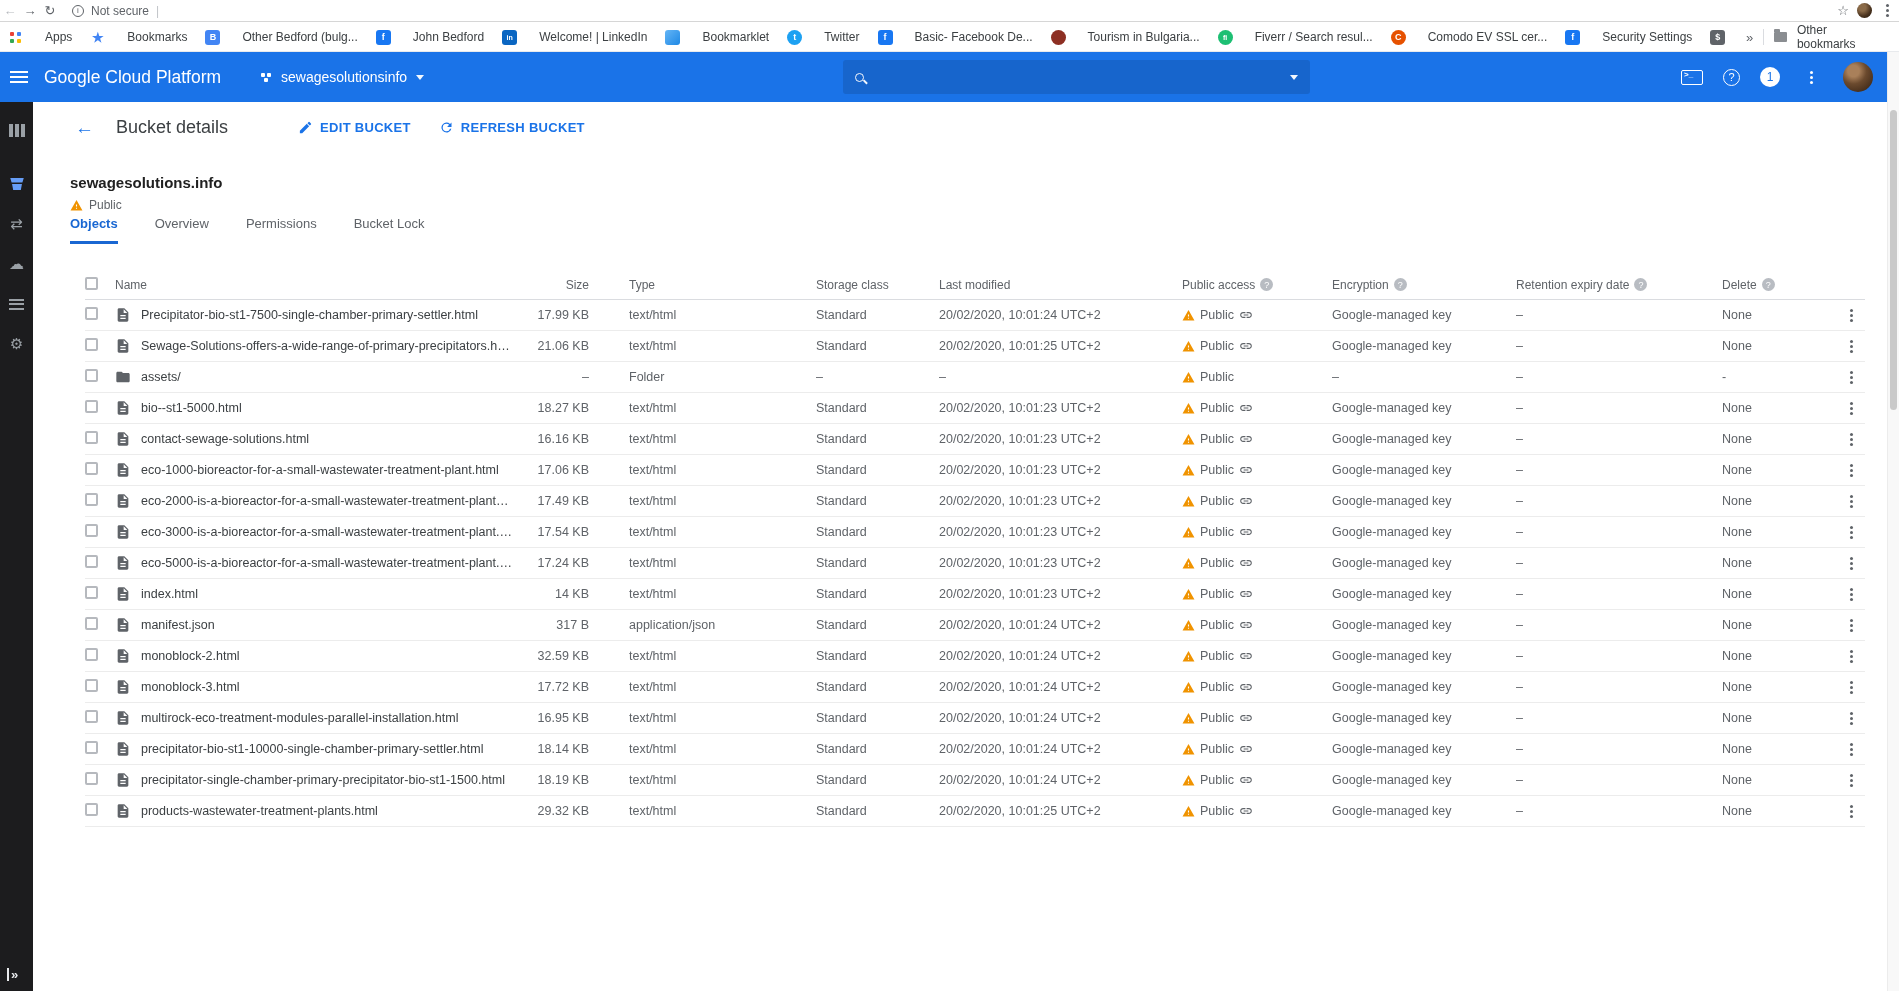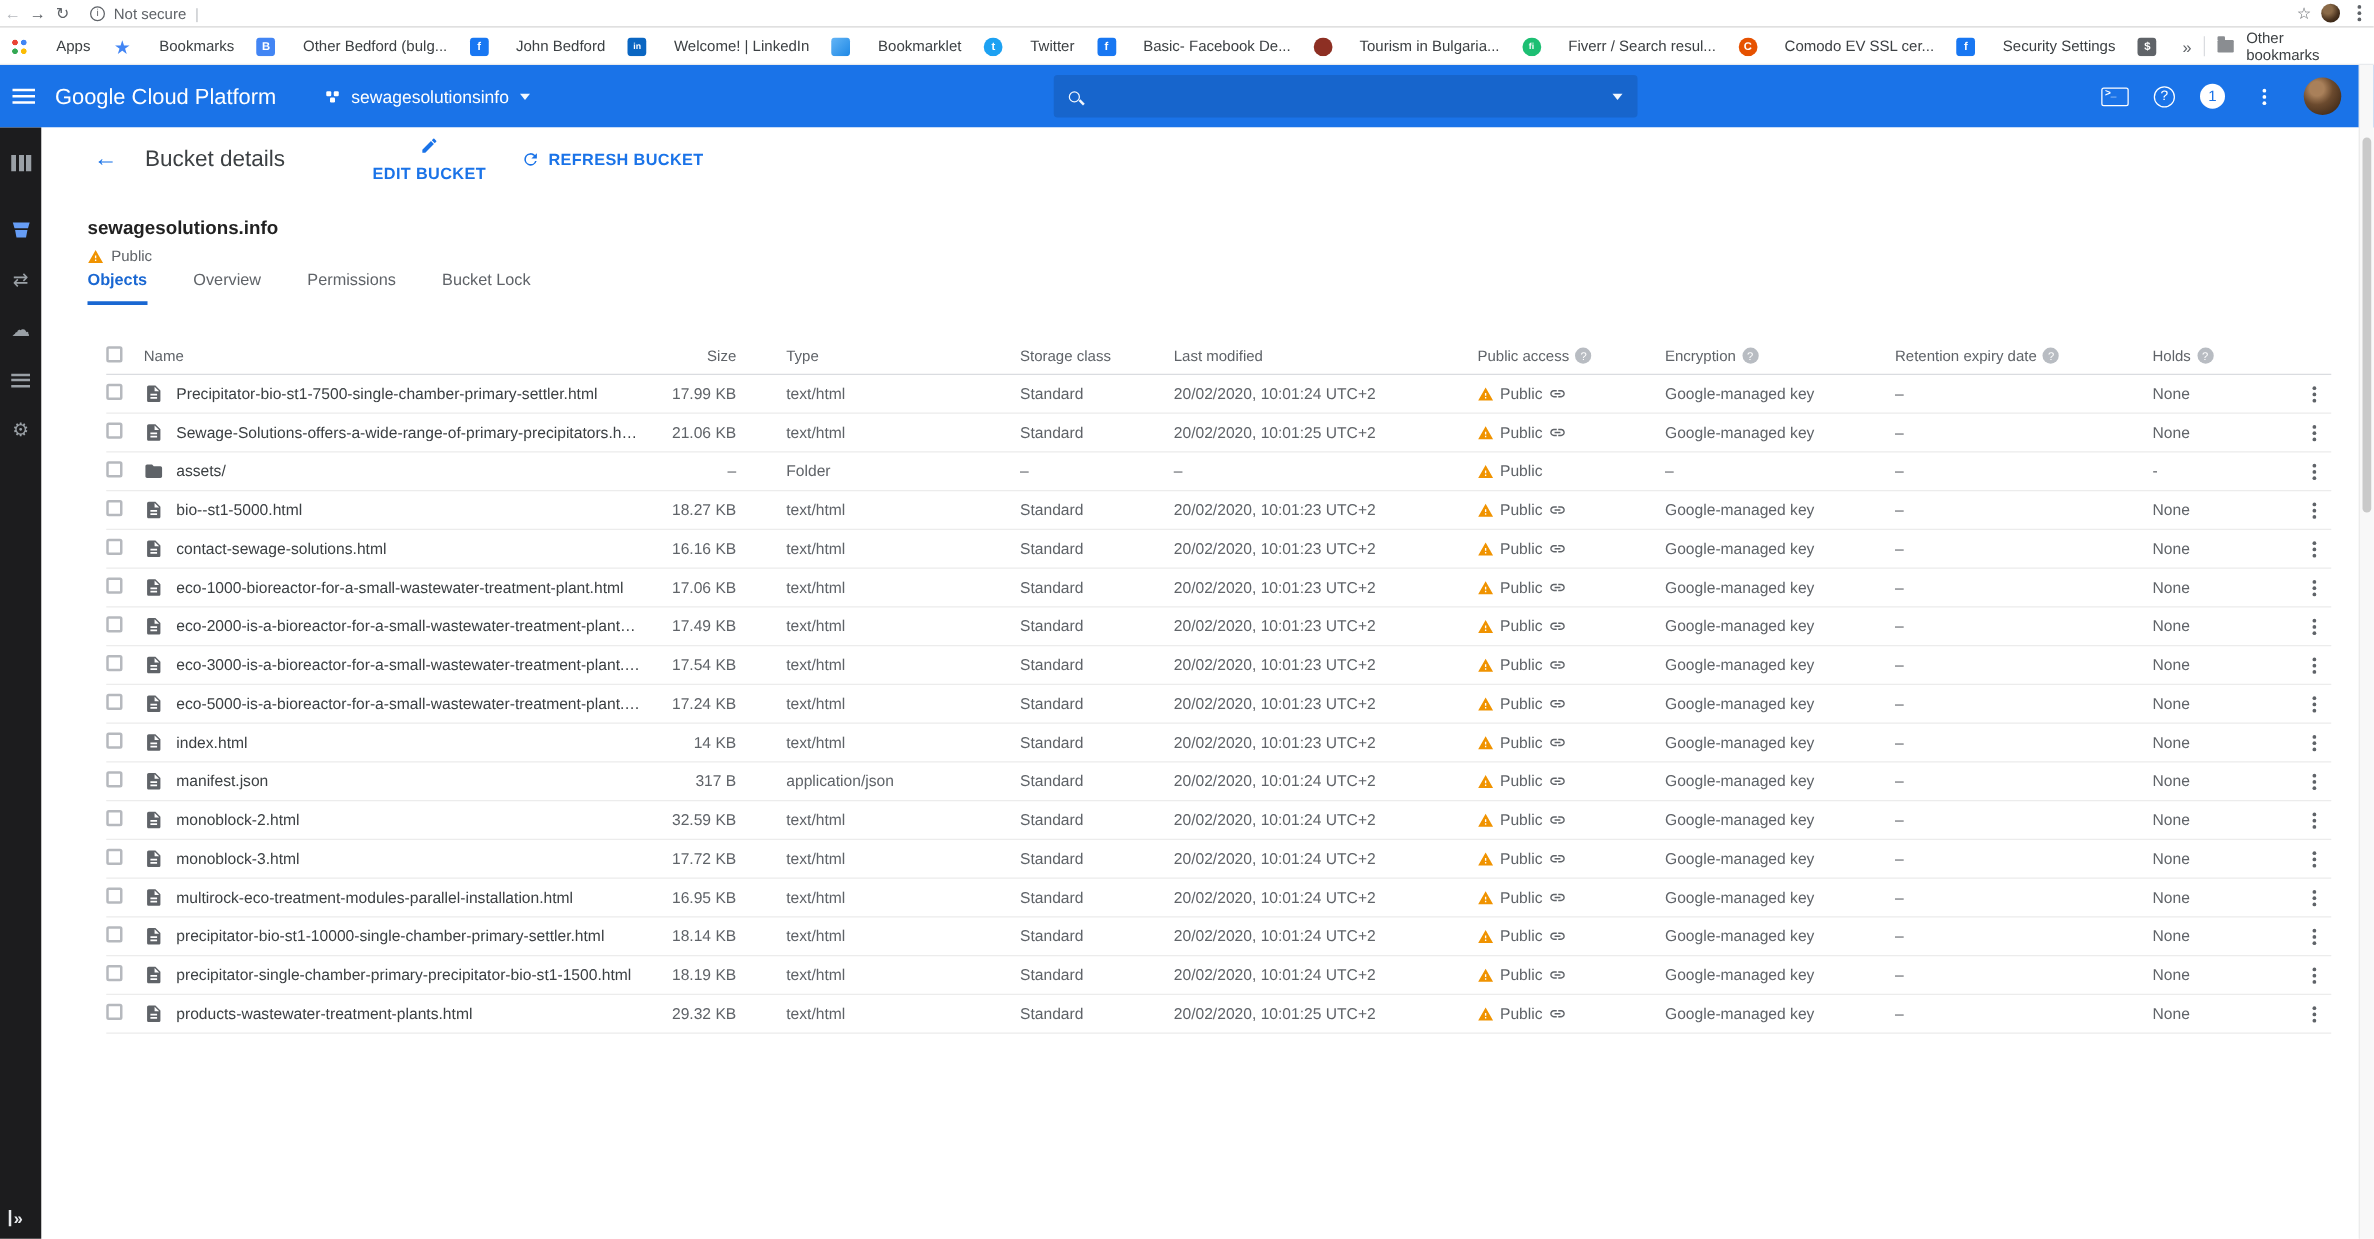--- a/index.html
+++ b/index.html
@@ -95,21 +95,21 @@
 
   
   .page-toolbar{position:absolute;left:33px;top:102px;right:12px;height:50px;background:#fff;
     display:flex;align-items:center;box-shadow:0 1px 2px rgba(0,0,0,.06);}
   .back-arrow{margin-left:42px;font-size:19px;color:#1a73e8;line-height:1;}
   .back-arrow::after{content:"←";}
   .page-title{margin-left:22px;font-size:18px;color:#3c4043;}
   .txt-btn{display:flex;align-items:center;gap:7px;background:none;border:none;color:#1a73e8;
     font-family:inherit;font-size:13px;font-weight:bold;letter-spacing:.3px;cursor:pointer;}
   .txt-btn svg{width:15px;height:15px;fill:#1a73e8;}
-  .txt-btn.edit{margin-left:70px;flex-direction:column;}
+  .txt-btn.edit{margin-left:70px;}
   .txt-btn.refresh{margin-left:28px;}
 
   
   .content{position:absolute;left:33px;top:152px;right:12px;bottom:0;background:#fff;
     padding:22px 0 0 37px;overflow:hidden;}
   .bucket-name{font-size:15px;font-weight:bold;color:#212121;}
   .public-row{margin-top:7px;display:flex;align-items:center;gap:6px;font-size:12px;color:#5f6368;}
   .warn-ic{width:13px;height:13px;fill:#f09300;flex:0 0 auto;}
   .tabs{margin-top:4px;display:flex;font-size:13px;color:#5f6368;}
   .tab{margin-right:37px;padding-bottom:10px;cursor:default;}
@@ -340,21 +340,21 @@
         </span>
       <span class="cell hcell">
           <span>Encryption</span>
           <span class="help-ic"></span>
         </span>
       <span class="cell hcell">
           <span>Retention expiry date</span>
           <span class="help-ic"></span>
         </span>
       <span class="cell hcell">
-          <span>Holds</span>
+          <span>Delete</span>
           <span class="help-ic"></span>
         </span>
       <span class="cell"></span>
     </div>
 
     <div class="tbody">
 
         <div class="trow">
           <span class="cell"><span class="checkbox"></span></span>
           <span class="cell">

